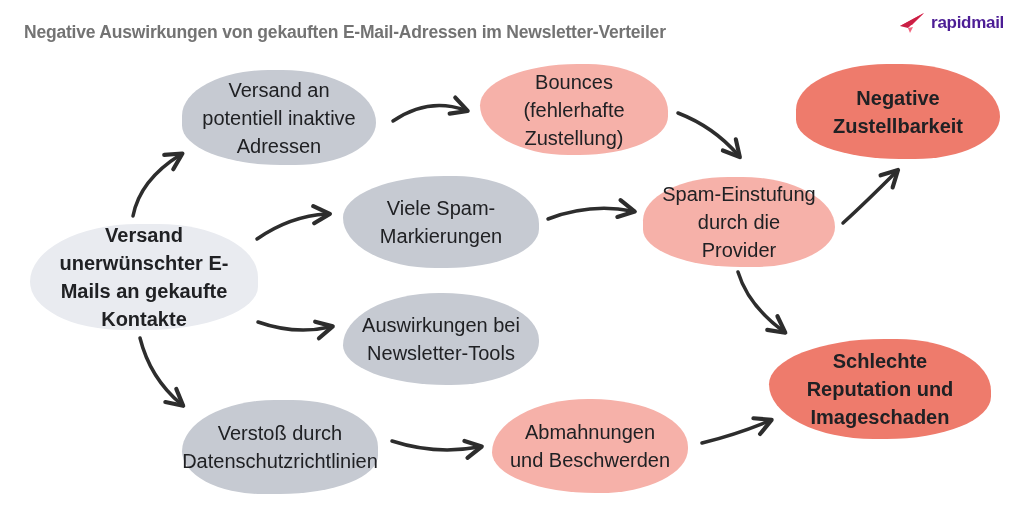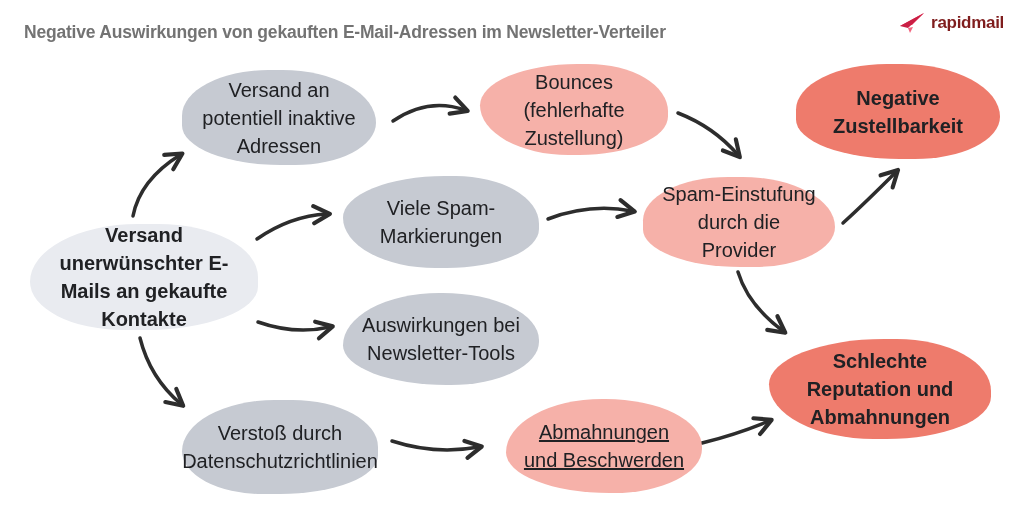--- a/index.html
+++ b/index.html
@@ -3,21 +3,21 @@
 <meta charset="utf-8">
 <style>
   html,body{margin:0;padding:0;background:#ffffff;}
   body{font-family:"Liberation Sans", sans-serif;}
   #canvas{position:relative;width:1024px;height:512px;background:#ffffff;overflow:hidden;}
 
   .title{position:absolute;left:24px;top:22px;font-size:17.5px;font-weight:700;
          letter-spacing:-0.2px;color:#737373;}
 
   .logo{position:absolute;right:20px;top:12px;display:flex;align-items:center;gap:6px;}
-  .logo-text{font-size:17px;font-weight:700;color:#7f1d1d;letter-spacing:-0.3px;}
+  .logo-text{font-size:17px;font-weight:700;color:#4c1d95;letter-spacing:-0.3px;}
 
   .node{position:absolute;display:flex;align-items:center;justify-content:center;
         text-align:center;font-size:20px;line-height:1.4;color:#202124;
         padding:0 16px;box-sizing:border-box;}
   .root{background:#e9ebf0;font-weight:700;}
   .cause{background:#c6cad2;}
   .effect{background:#f6b1a9;}
   .outcome{background:#ee7b6c;font-weight:700;}
 
   .r1{border-radius:52% 48% 55% 45% / 60% 55% 45% 50%;}
@@ -72,19 +72,19 @@
   <div class="node cause r3" style="left:343px;top:176px;width:196px;height:92px;">Viele Spam-Markierungen</div>
 
   <div class="node cause r4" style="left:343px;top:293px;width:196px;height:92px;">Auswirkungen bei Newsletter-Tools</div>
 
   <div class="node cause r1" style="left:182px;top:400px;width:196px;height:94px;">Verstoß durch Datenschutzrichtlinien</div>
 
   <div class="node effect r3" style="left:480px;top:64px;width:188px;height:91px;">Bounces (fehlerhafte Zustellung)</div>
 
   <div class="node effect r2" style="left:643px;top:177px;width:192px;height:90px;">Spam-Einstufung durch die Provider</div>
 
-  <div class="node effect r4" style="left:506px;top:399px;width:196px;height:94px;text-decoration:underline;">Abmahnungen und Beschwerden</div>
+  <div class="node effect r4" style="left:492px;top:399px;width:196px;height:94px;">Abmahnungen und Beschwerden</div>
 
   <div class="node outcome r2" style="left:796px;top:64px;width:204px;height:95px;">Negative Zustellbarkeit</div>
 
-  <div class="node outcome r3" style="left:769px;top:339px;width:222px;height:100px;">Schlechte Reputation und Abmahnungen</div>
+  <div class="node outcome r3" style="left:769px;top:339px;width:222px;height:100px;">Schlechte Reputation und Imageschaden</div>
 
 </div>
 
 </body></html>

